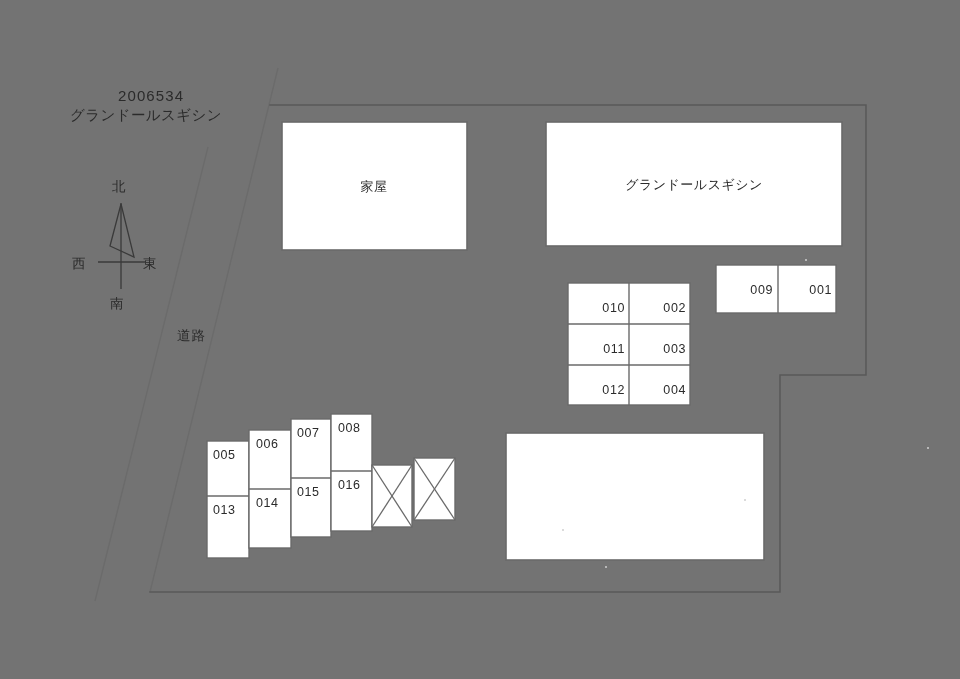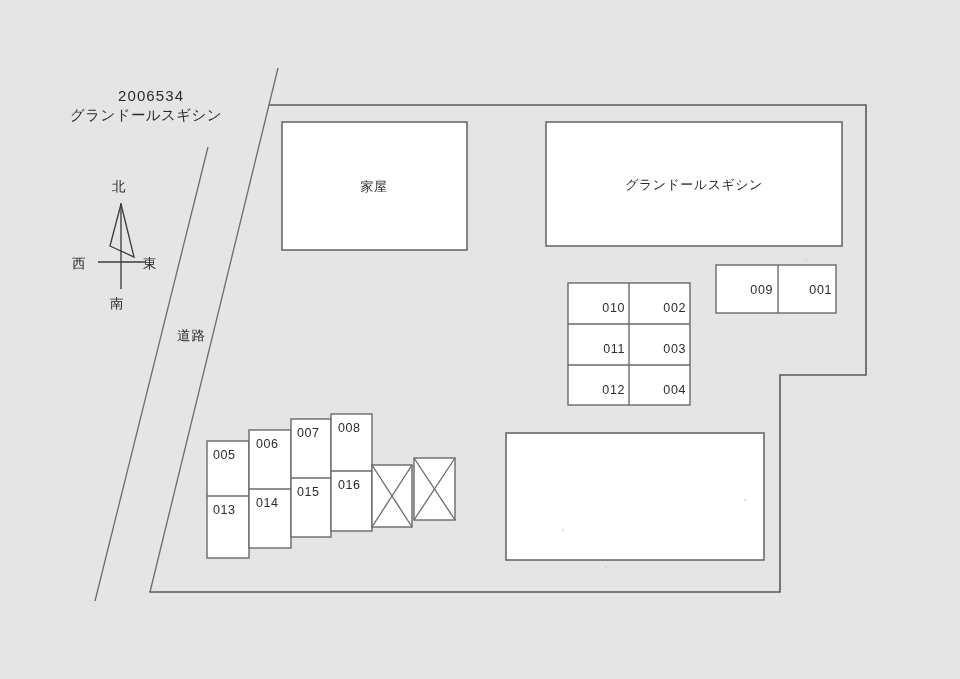--- a/index.html
+++ b/index.html
@@ -11,21 +11,21 @@
   body {
     width: 960px;
     height: 679px;
     font-family: "Liberation Sans", "DejaVu Sans", sans-serif;
     overflow: hidden;
   }
   #site-plan {
     position: relative;
     width: 960px;
     height: 679px;
-    background: #e5e5e5;
+    background: #737373;
   }
   svg.plan-svg {
     display: block;
     width: 960px;
     height: 679px;
   }
   
   .boundary-line {
     fill: none;
     stroke: #5a5a5a;

